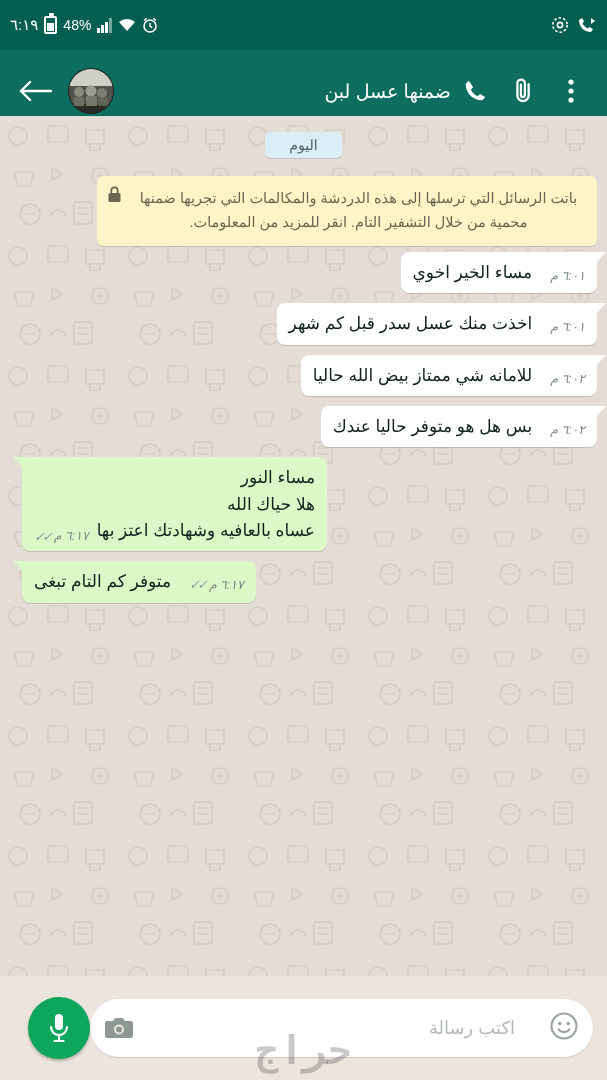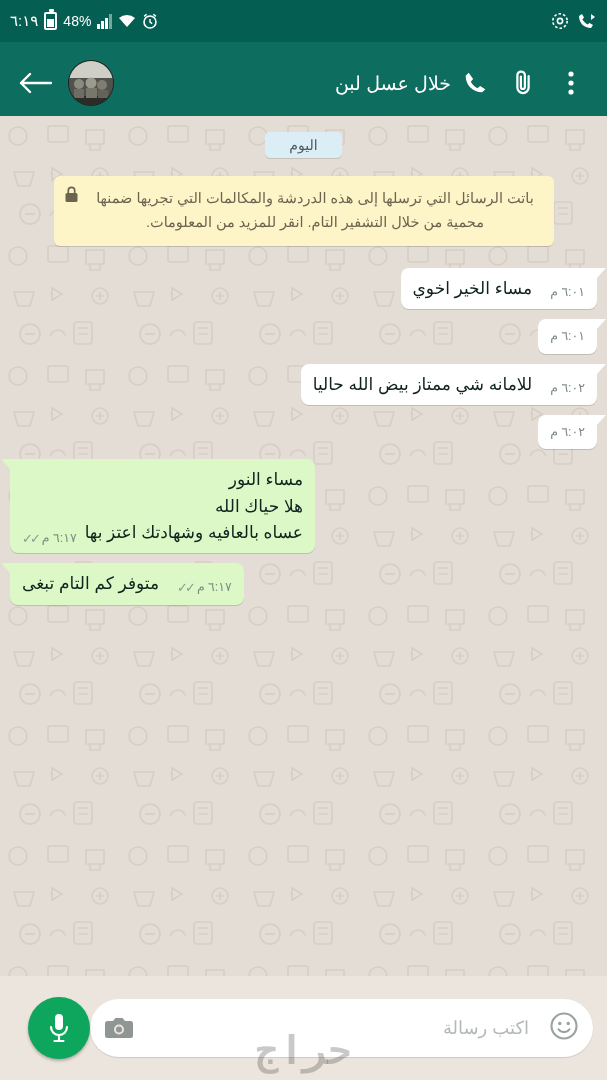--- a/index.html
+++ b/index.html
@@ -7,21 +7,21 @@
     width: 607px;
     height: 1080px;
     overflow: hidden;
     font-family: "Liberation Sans", sans-serif;
     background: #ece5dd;
   }
   body { position: relative; }
 
   
   .status-bar {
-    height: 42px;
+    height: 50px;
     background: #055e52;
     color: #ffffff;
     display: flex;
     align-items: center;
     justify-content: space-between;
     padding: 0 10px;
     font-size: 14px;
     direction: ltr;
   }
   .status-left { display: flex; align-items: center; gap: 6px; }
@@ -113,21 +113,21 @@
   .daystamp-row { display: flex; justify-content: center; margin: 2px 0 18px 0; }
   .daystamp {
     background: #dbedf5;
     color: #4a5a62;
     font-size: 14px;
     padding: 5px 24px;
     border-radius: 5px;
     box-shadow: 0 1px 0.5px rgba(0,0,0,0.13);
   }
 
-  .notice-row { display: flex; justify-content: center; margin-bottom: 22px; }
+  .notice-row { display: flex; margin-bottom: 6px; }
   .notice {
     background: #fdf4c8;
     color: #6b6550;
     font-size: 14.5px;
     line-height: 1.65;
     padding: 11px 13px 11px 36px;
     border-radius: 6px;
     max-width: 500px;
     text-align: center;
     box-shadow: 0 1px 0.5px rgba(0,0,0,0.13);
@@ -135,21 +135,21 @@
   }
   .notice .lock-icon {
     position: absolute;
     left: 10px;
     top: 10px;
     width: 15px; height: 17px;
   }
 
   .msg-row { display: flex; margin-bottom: 10px; }
   .msg-row.in { justify-content: flex-start; }
-  .msg-row.out { justify-content: flex-end; }
+  .msg-row.out { justify-content: flex-end; margin-left: 12px; }
 
   .bubble {
     position: relative;
     max-width: 76%;
     padding: 8px 12px 7px 12px;
     border-radius: 8px;
     box-shadow: 0 1px 0.6px rgba(0,0,0,0.15);
     font-size: 17px;
     line-height: 1.55;
     color: #10231e;
@@ -175,20 +175,21 @@
     display: inline-flex;
     align-items: center;
     gap: 4px;
     font-size: 12.5px;
     color: #7d8a84;
     direction: ltr;
     float: left;
     margin: 6px 8px -2px 0;
     position: relative;
     top: 3px;
+    font-style: italic;
   }
   .bubble.in .meta { margin: 6px 0 -2px 8px; }
   .ticks { color: #8c9a94; font-size: 13px; letter-spacing: -3px; }
 
   
   .bubble.oneline { display: flex; align-items: flex-end; gap: 18px; flex-direction: row-reverse; }
   .bubble.oneline .meta { float: none; margin: 0; top: 0; }
 
   
   .input-bar {
@@ -203,21 +204,21 @@
   }
   .composer {
     flex: 1 1 auto;
     height: 58px;
     background: #ffffff;
     border-radius: 30px;
     display: flex;
     align-items: center;
     padding: 0 14px;
     box-shadow: 0 1px 1px rgba(0,0,0,0.12);
-    gap: 14px;
+    gap: 28px;
   }
   .composer .emoji { font-size: 26px; color: #9aa3a0; line-height: 1; }
   .composer .msg-input {
     flex: 1 1 auto;
     font-size: 18px;
     color: #b3b9b7;
     text-align: right;
     padding: 0 6px;
     white-space: nowrap; overflow: hidden;
   }
@@ -305,21 +306,21 @@
   <div class="ab-action ab-attach">
     <svg width="30" height="30" viewBox="0 0 24 24">
         <path d="M16.5 6.5v9a4.5 4.5 0 0 1-9 0V5.8a3 3 0 0 1 6 0v9.3a1.6 1.6 0 0 1-3.2 0V6.8" fill="none" stroke="#fff" stroke-width="1.8" stroke-linecap="round"></path>
       </svg>
   </div>
   <div class="ab-action ab-call">
     <svg width="28" height="28" viewBox="0 0 24 24">
         <path d="M6.6 3.2 4 5.8c0 8.2 6 14.2 14.2 14.2l2.6-2.6-4.4-2.8-2.3 2c-2.4-1.3-4.4-3.3-5.7-5.7l2-2.3L6.6 3.2z" fill="#fff"></path>
       </svg>
   </div>
-  <div class="contact-name">خلال عسل لبن</div>
+  <div class="contact-name">ضمنها عسل لبن</div>
   <div class="avatar">
     <svg width="46" height="46" viewBox="0 0 46 46">
       <rect width="46" height="46" fill="#3a3a38"></rect>
       <rect x="0" y="0" width="46" height="17" fill="#cfcfc8"></rect>
       <rect x="0" y="17" width="46" height="18" fill="#51524c"></rect>
       <rect x="0" y="35" width="46" height="11" fill="#2b2b28"></rect>
       <circle cx="12" cy="23" r="5" fill="#8c8b80"></circle>
       <circle cx="24" cy="22" r="5.5" fill="#9a9a8e"></circle>
       <circle cx="35" cy="24" r="5" fill="#7f7e74"></circle>
       <rect x="7" y="28" width="10" height="9" fill="#6d6d64"></rect>
@@ -380,37 +381,39 @@
       <div class="bubble in oneline">
         <span class="text">مساء الخير اخوي</span>
         <span class="meta">
           <span>٦:٠١ م</span>
         </span>
       </div>
     </div>
 
     <div class="msg-row in">
       <div class="bubble in oneline">
+        <span class="text">اخذت منك عسل سدر قبل كم شهر</span>
         <span class="meta">
           <span>٦:٠١ م</span>
         </span>
       </div>
     </div>
 
     <div class="msg-row in">
       <div class="bubble in oneline">
         <span class="text">للامانه شي ممتاز بيض الله حاليا</span>
         <span class="meta">
           <span>٦:٠٢ م</span>
         </span>
       </div>
     </div>
 
     <div class="msg-row in">
       <div class="bubble in oneline">
+        <span class="text">بس هل هو متوفر حاليا عندك</span>
         <span class="meta">
           <span>٦:٠٢ م</span>
         </span>
       </div>
     </div>
 
     <div class="msg-row out">
       <div class="bubble out">
         <span class="text">مساء النور
 هلا حياك الله

